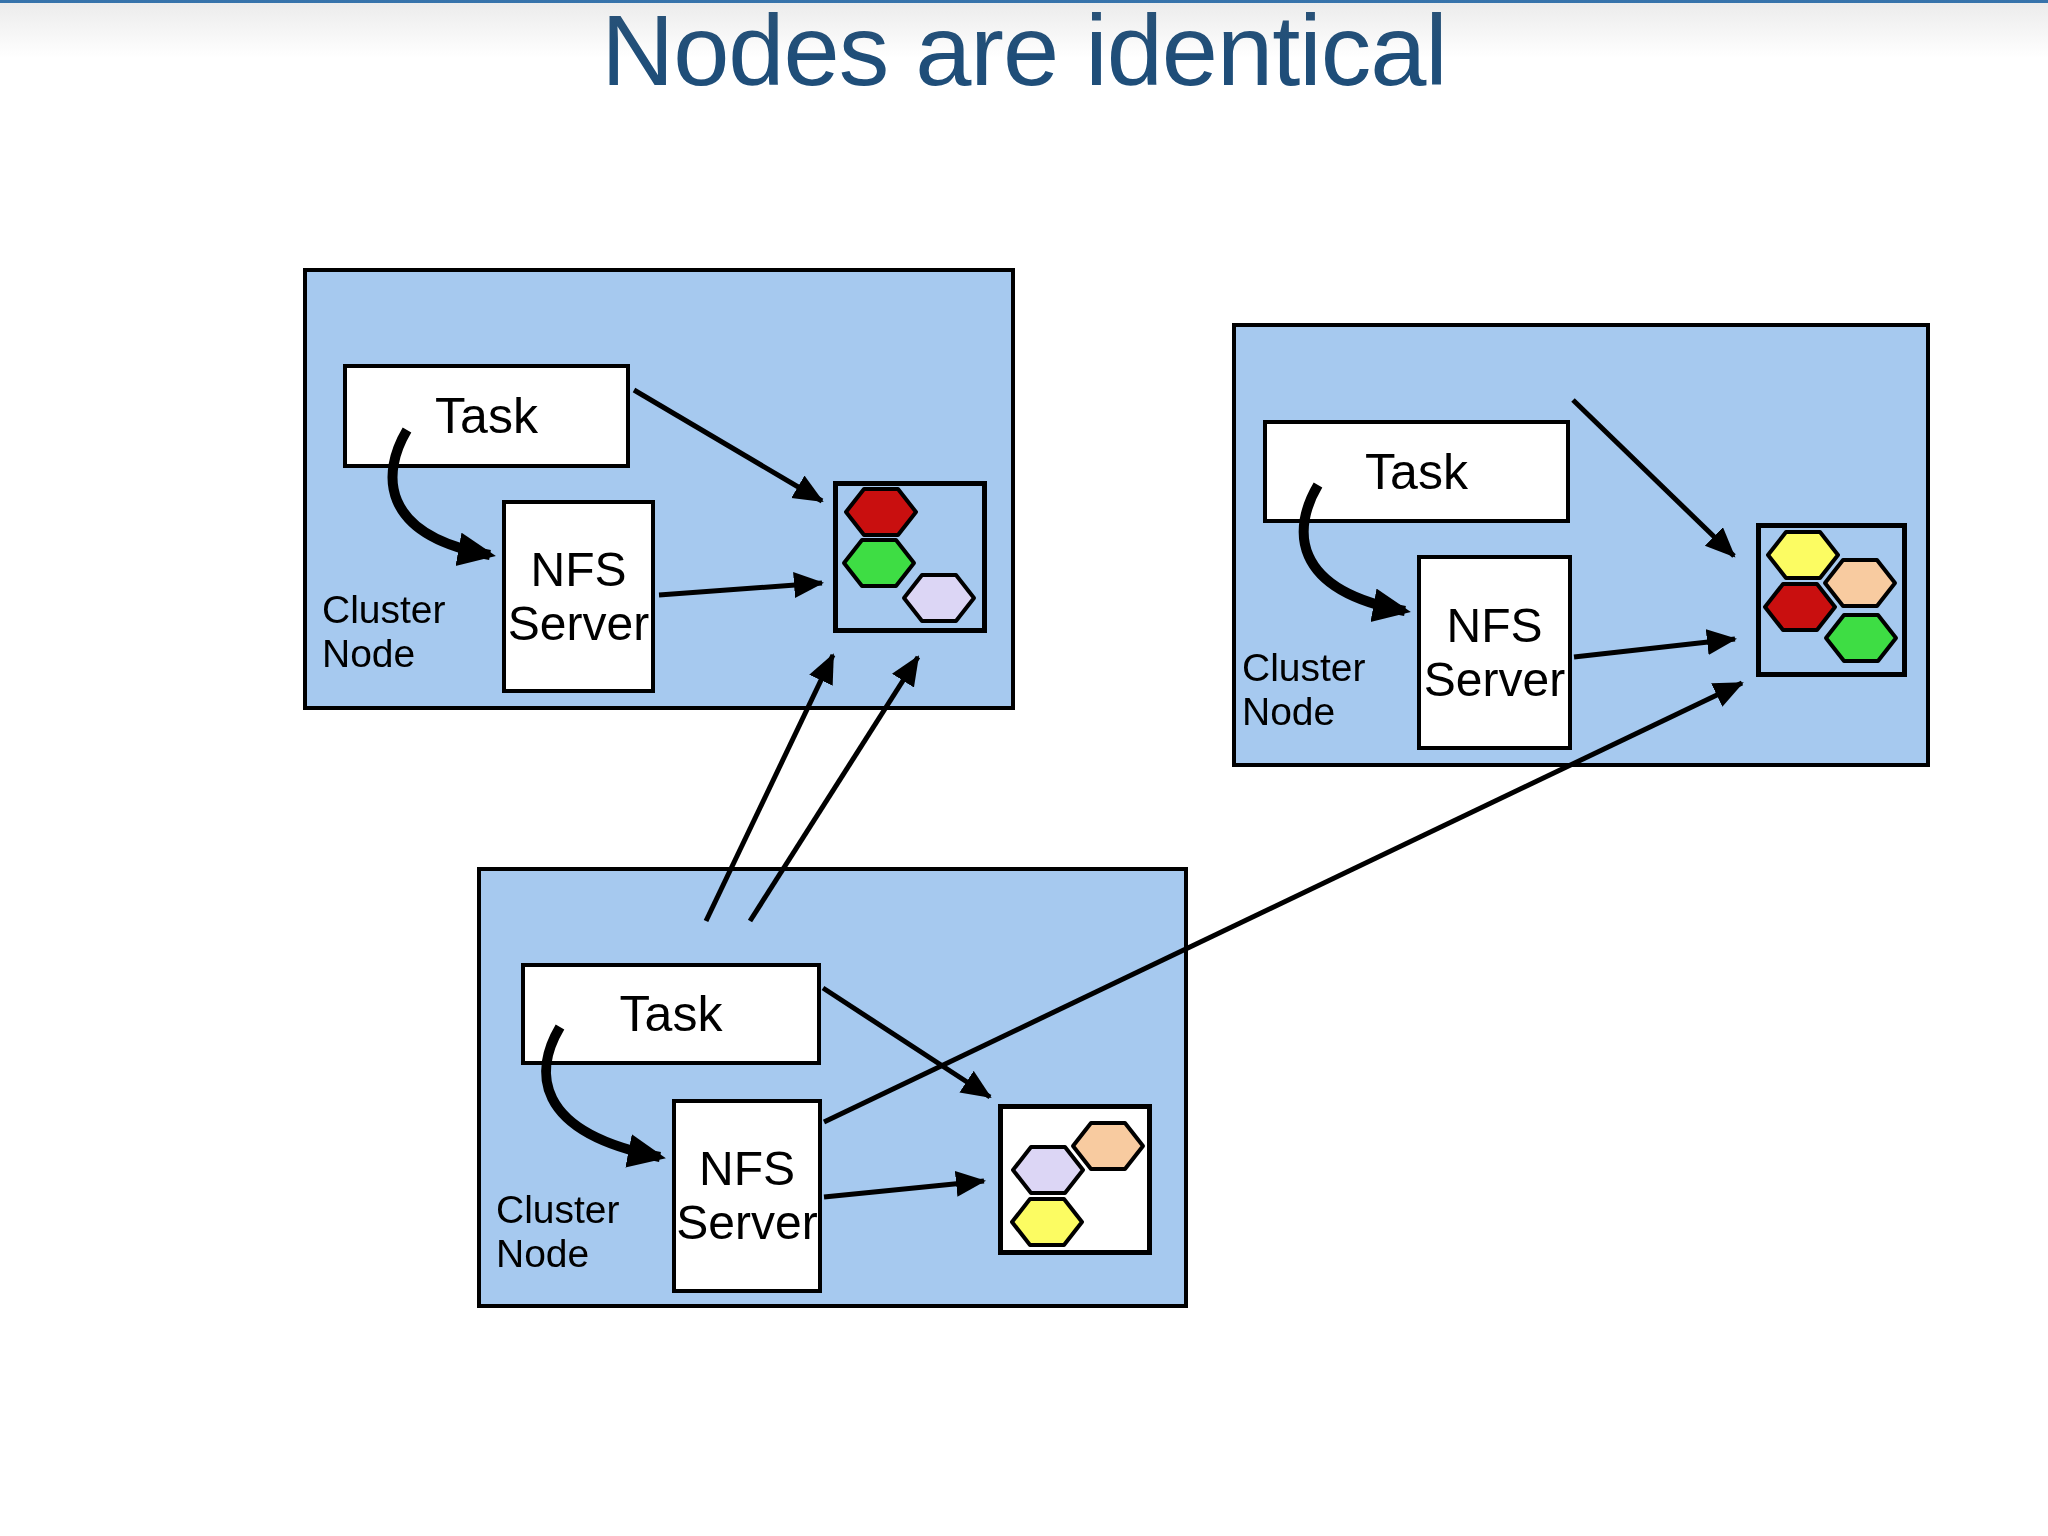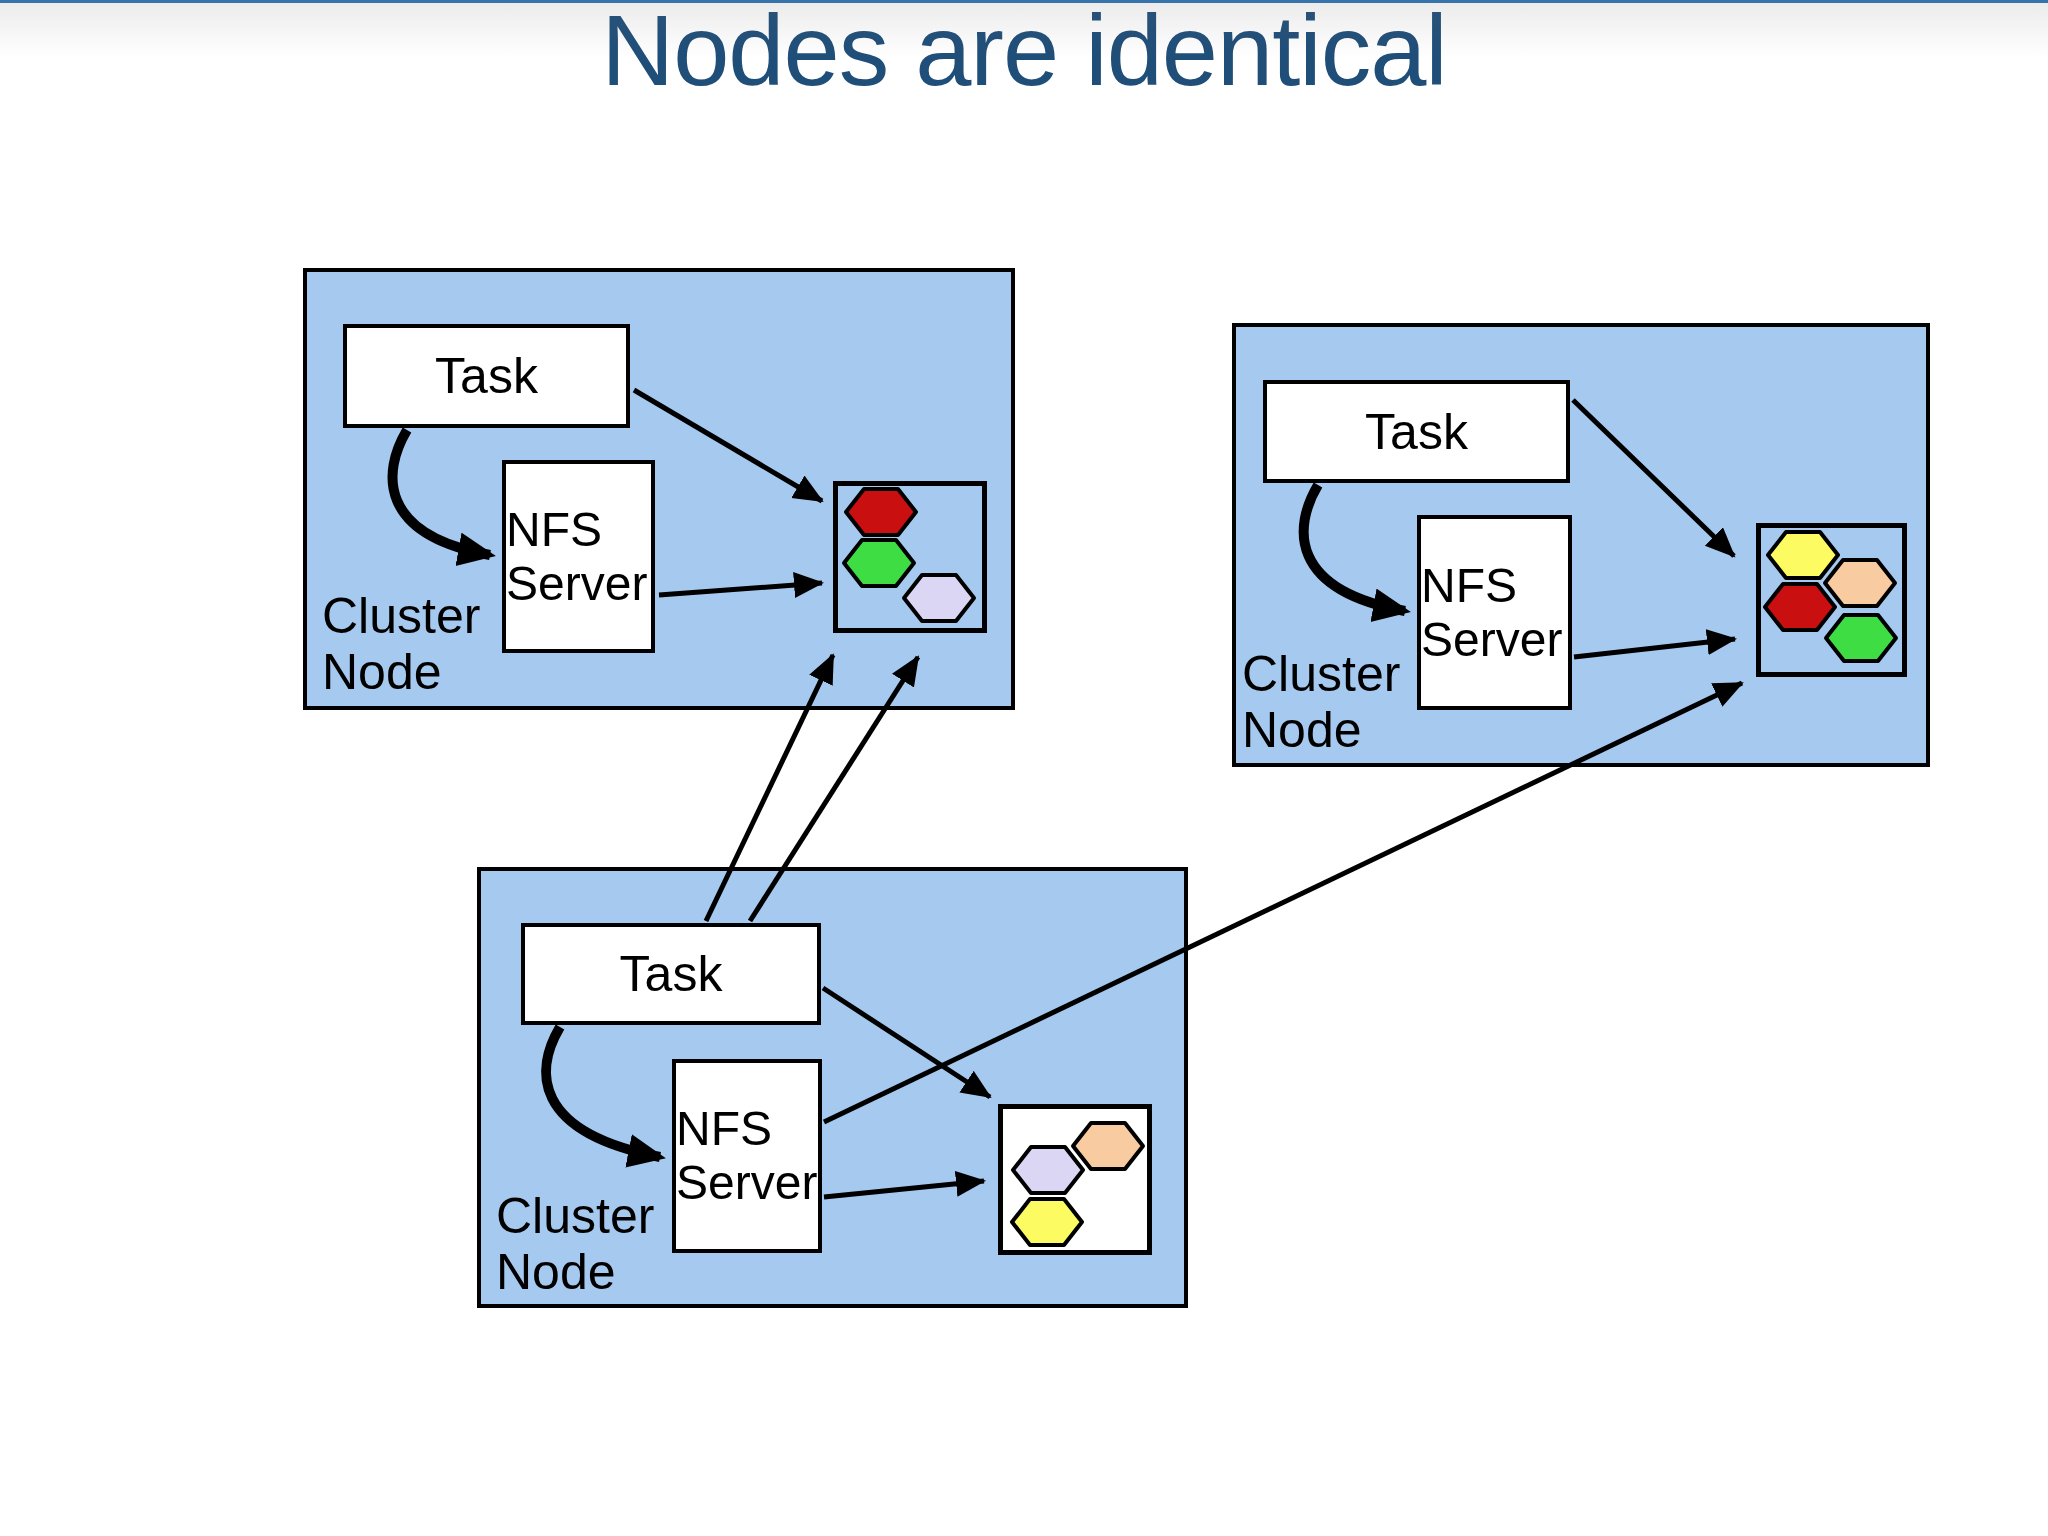--- a/index.html
+++ b/index.html
@@ -26,37 +26,37 @@
     position:absolute;box-sizing:border-box;
     background:var(--node-fill,#A6C9EF);border:4px solid #000;
   }
   #node-1{left:303px;top:268px;width:712px;height:442px;}
   #node-2{left:1232px;top:323px;width:698px;height:444px;}
   #node-3{left:477px;top:867px;width:711px;height:441px;}
   
   .box{
     position:absolute;box-sizing:border-box;background:var(--box-fill,#FFFFFF);
     border:4px solid #000;display:flex;align-items:center;justify-content:center;
-    text-align:left;font-size:50px;line-height:1.12;z-index:2;
+    text-align:center;font-size:50px;line-height:1.12;z-index:2;margin-top:40px;
   }
   #task-1{left:343px;top:324px;width:287px;height:104px;}
   #task-2{left:1263px;top:380px;width:307px;height:103px;}
   #task-3{left:521px;top:923px;width:300px;height:102px;}
   #nfs-1{left:502px;top:460px;width:153px;height:193px;font-size:48px;}
   #nfs-2{left:1417px;top:515px;width:155px;height:195px;font-size:48px;}
   #nfs-3{left:672px;top:1059px;width:150px;height:194px;font-size:48px;}
   .store{
     position:absolute;box-sizing:border-box;border:5px solid #000;z-index:2;
   }
   #store-1{left:833px;top:481px;width:154px;height:152px;background:var(--node-fill,#A6C9EF);}
   #store-2{left:1756px;top:523px;width:151px;height:154px;background:var(--node-fill,#A6C9EF);}
   #store-3{left:998px;top:1104px;width:154px;height:151px;background:var(--box-fill,#FFFFFF);}
   
   .cluster-label{
-    position:absolute;width:200px;font-size:50px;line-height:1.12;z-index:2;
+    position:absolute;width:200px;font-size:39px;line-height:1.12;z-index:2;
   }
   #label-1{left:322px;top:588px;}
   #label-2{left:1242px;top:646px;}
   #label-3{left:496px;top:1188px;}
   
   #overlay{
     position:absolute;left:0;top:0;width:2048px;height:1536px;
     z-index:5;pointer-events:none;
   }
 </style>

